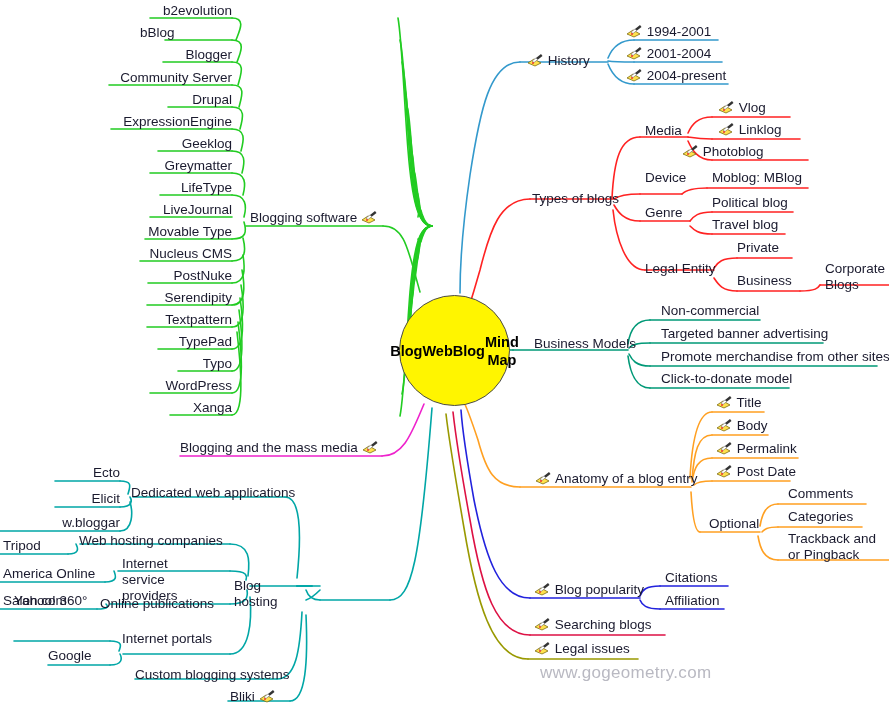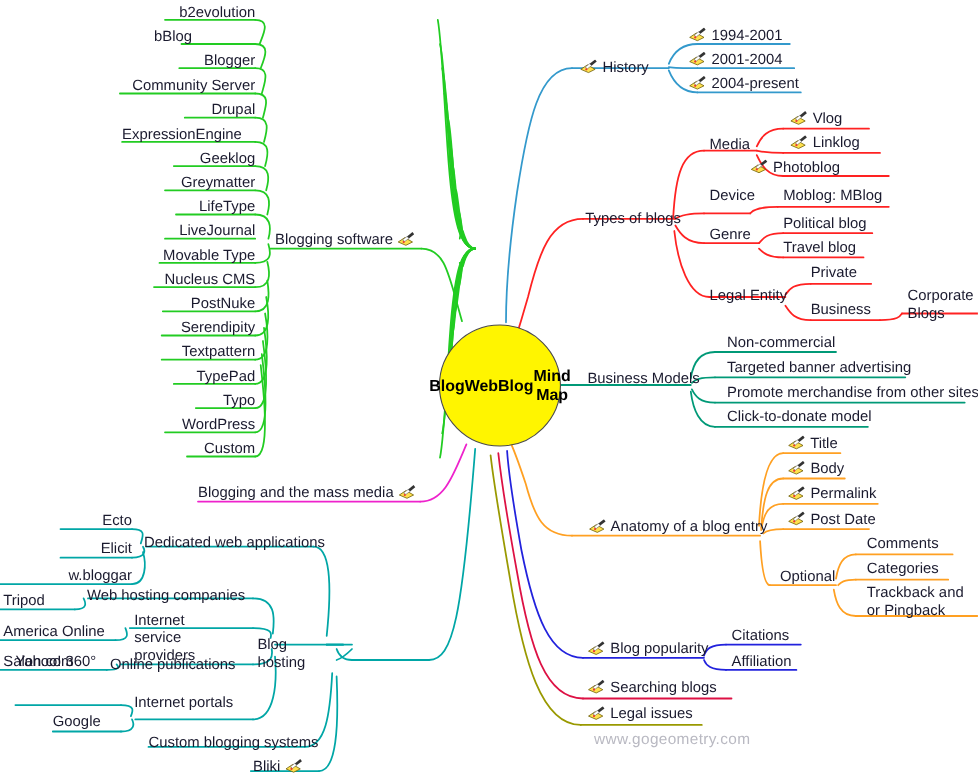--- a/index.html
+++ b/index.html
@@ -8,21 +8,21 @@
   #map{position:absolute;inset:0;width:889px;height:707px;}
   svg.wires{position:absolute;left:0;top:0;width:889px;height:707px;pointer-events:none;}
   .node{position:absolute;font-size:13.5px;color:#1a1a2e;white-space:nowrap;line-height:15px;}
   .node.two{white-space:normal;line-height:16px;}
   .ic{display:inline-block;width:17px;height:13px;vertical-align:-2px;position:relative;}
   .ic svg{display:block;}
   .center{position:absolute;left:399px;top:295px;width:111px;height:111px;border-radius:50%;
           background:#FFF500;border:1.3px solid #4a4a4a;box-sizing:border-box;
           display:flex;align-items:center;justify-content:center;text-align:center;
           font-weight:bold;font-size:14.5px;color:#000;line-height:18px;z-index:5;}
-  .foot{position:absolute;left:540px;top:663px;font-size:14px;color:#b9b9c2;letter-spacing:.3px;}
+  .foot{position:absolute;left:540px;top:663px;font-size:17px;color:#b9b9c2;letter-spacing:.3px;}
 </style>
 </head>
 <body>
 
 <div id="map">
 
   <svg class="wires" viewBox="0 0 889 707">
     <g fill="none" stroke-linecap="round" stroke-linejoin="round">
 
       <g stroke="#22cc22" stroke-width="1.6">
@@ -249,34 +249,34 @@
     <span>WebBlog</span>
       <br>
     <span>Mind Map</span>
   </div>
 
   <div class="node" style="left:150px;top:3px;width:82px;text-align:right;"><span>b2evolution</span></div>
   <div class="node" style="left:140px;top:25px;width:92px;text-align:left;"><span>bBlog</span></div>
   <div class="node" style="left:140px;top:47px;width:92px;text-align:right;"><span>Blogger</span></div>
   <div class="node" style="left:109px;top:70px;width:123px;text-align:right;"><span>Community Server</span></div>
   <div class="node" style="left:140px;top:92px;width:92px;text-align:right;"><span>Drupal</span></div>
-  <div class="node" style="left:111px;top:114px;width:121px;"><span>ExpressionEngine</span></div>
+  <div class="node" style="left:111px;top:114px;width:121px;text-align:right;"><span>ExpressionEngine</span></div>
   <div class="node" style="left:140px;top:136px;width:92px;text-align:right;"><span>Geeklog</span></div>
   <div class="node" style="left:130px;top:158px;width:102px;text-align:right;"><span>Greymatter</span></div>
   <div class="node" style="left:140px;top:180px;width:92px;text-align:right;"><span>LifeType</span></div>
   <div class="node" style="left:130px;top:202px;width:102px;text-align:right;"><span>LiveJournal</span></div>
   <div class="node" style="left:130px;top:224px;width:102px;text-align:right;"><span>Movable Type</span></div>
   <div class="node" style="left:130px;top:246px;width:102px;text-align:right;"><span>Nucleus CMS</span></div>
   <div class="node" style="left:130px;top:268px;width:102px;text-align:right;"><span>PostNuke</span></div>
   <div class="node" style="left:130px;top:290px;width:102px;text-align:right;"><span>Serendipity</span></div>
   <div class="node" style="left:130px;top:312px;width:102px;text-align:right;"><span>Textpattern</span></div>
   <div class="node" style="left:140px;top:334px;width:92px;text-align:right;"><span>TypePad</span></div>
   <div class="node" style="left:150px;top:356px;width:82px;text-align:right;"><span>Typo</span></div>
   <div class="node" style="left:130px;top:378px;width:102px;text-align:right;"><span>WordPress</span></div>
-  <div class="node" style="left:150px;top:400px;width:82px;text-align:right;"><span>Custom</span></div>
+  <div class="node" style="left:150px;top:400px;width:82px;text-align:right;"><span>Xanga</span></div>
 
   <div class="node" style="left:250px;top:210px;">
     <span>Blogging software</span>
     <span class="ic"><svg width="17" height="13" viewBox="0 0 17 13">
           <polygon points="1,9 7,5 14,9 8,12" fill="#ffe14d" stroke="#6b5a00" stroke-width="0.7"></polygon>
           <polygon points="5,7 9,4 11,5.5 7,8.5" fill="#fff" stroke="#555" stroke-width="0.5"></polygon>
           <path d="M9 4 L14 0 L15.5 2 L11 5.5 Z" fill="#333"></path>
           <circle cx="6" cy="9" r="1" fill="#e33"></circle>
         </svg></span>
   </div>

